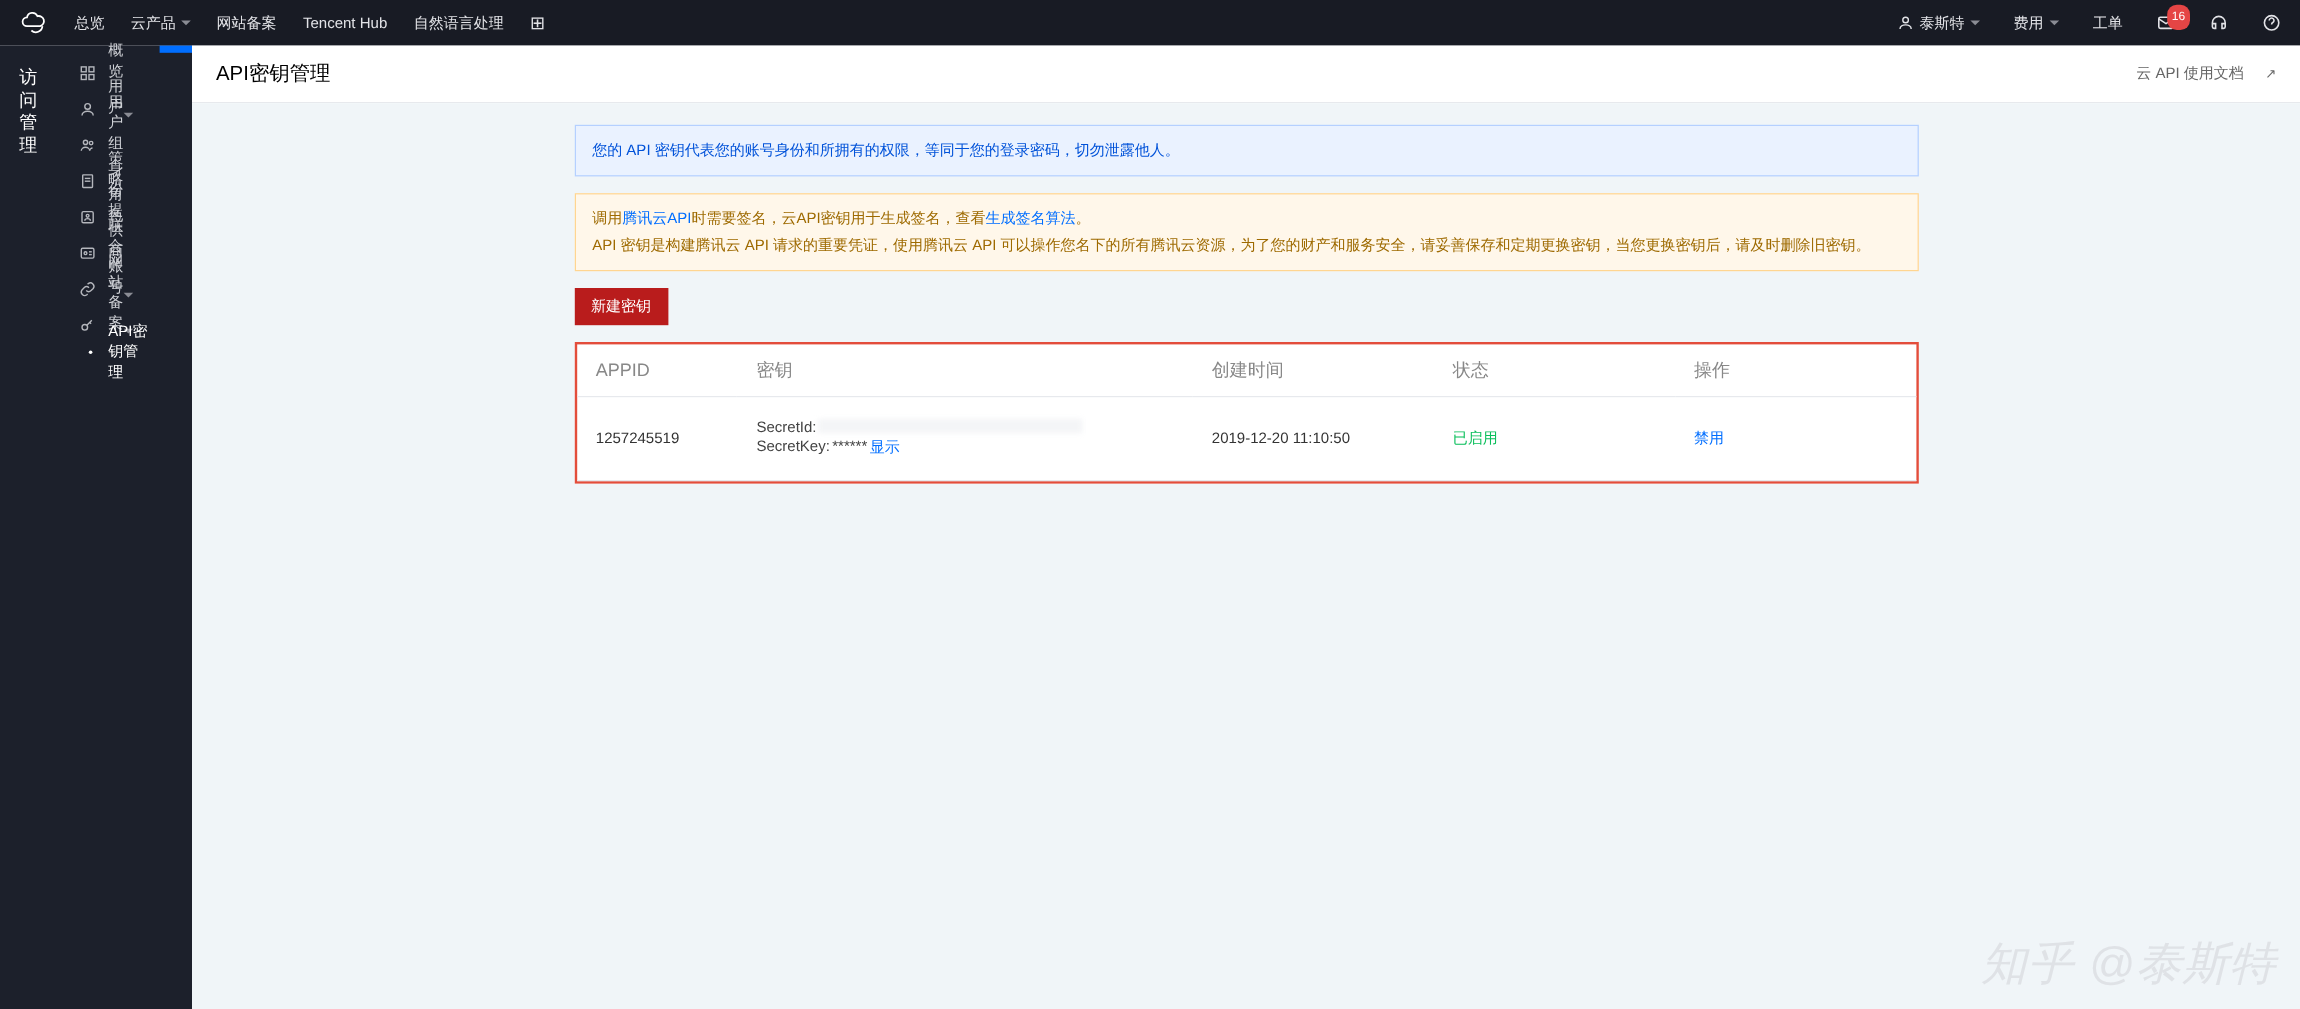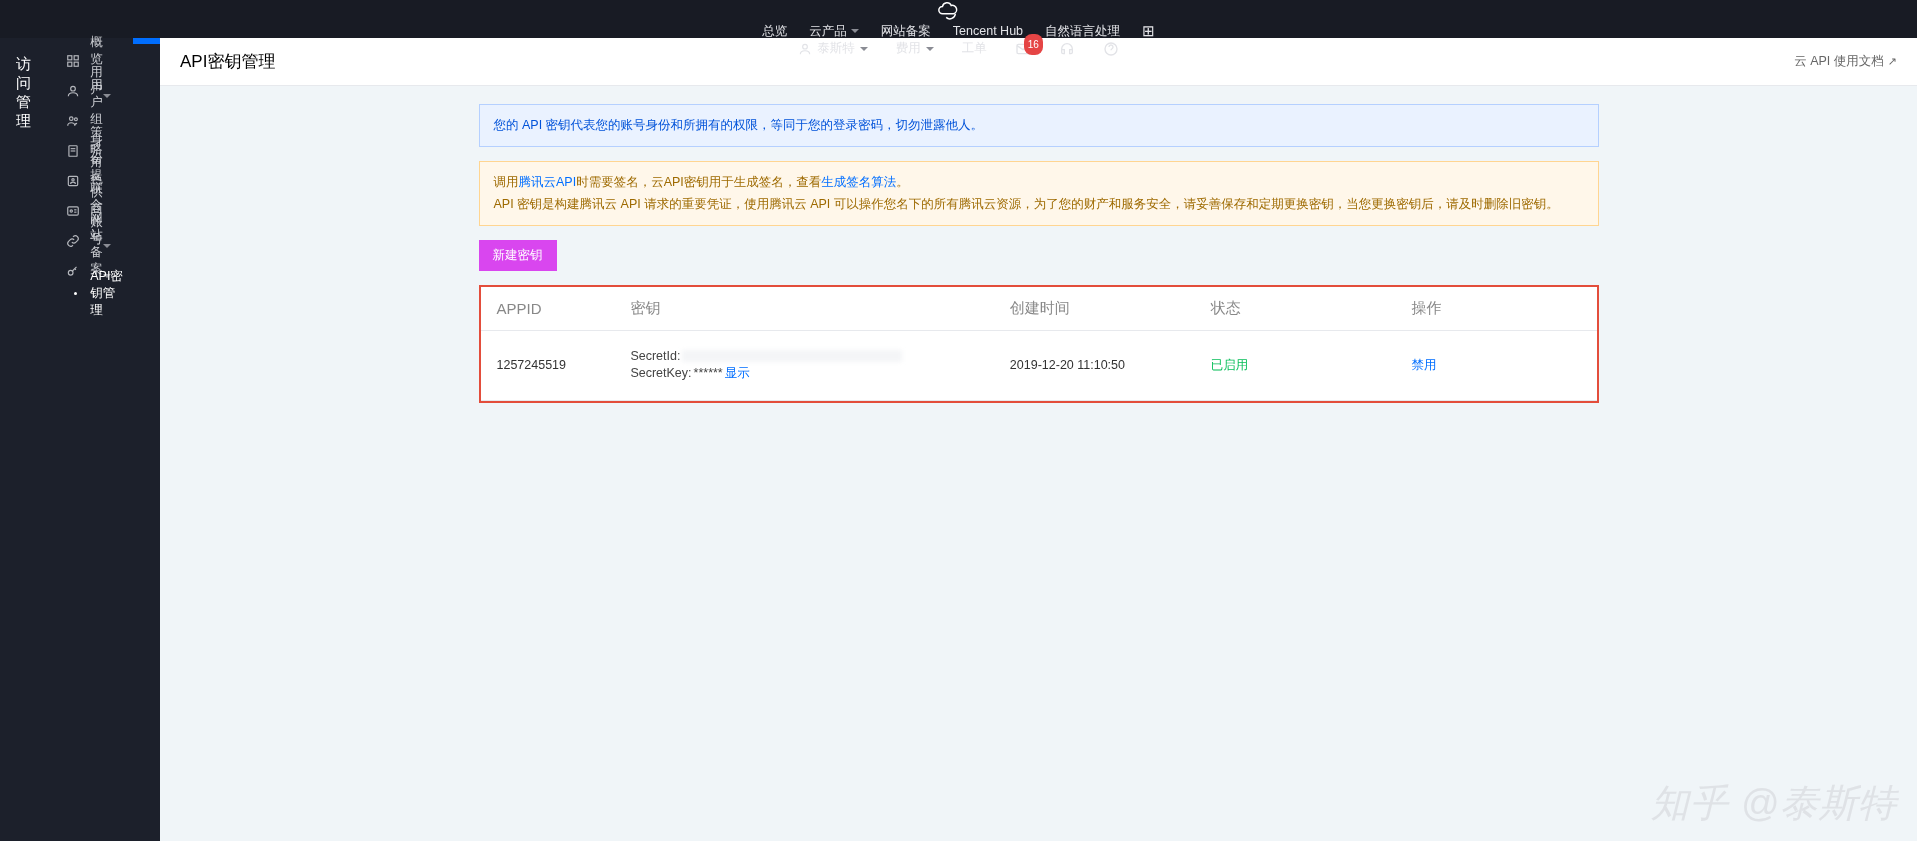--- a/index.html
+++ b/index.html
@@ -1,17 +1,17 @@
 <!DOCTYPE html>
 <html><head>
   <meta charset="utf-8">
   <style>
     * { margin: 0; padding: 0; box-sizing: border-box; }
     body { font-family: -apple-system, "Microsoft YaHei", "PingFang SC", sans-serif; font-size: 12.5px; color: #333; background: #f0f5f8; overflow: hidden; }
-    .topbar { height: 38px; background: #181b24; display: flex; align-items: center; padding: 0 16px; color: #c0c2c7; flex-direction: column; }
+    .topbar { height: 38px; background: #181b24; display: flex; align-items: center; padding: 0 16px; color: #c0c2c7; }
     .topbar .logo { width: 24px; height: 24px; display: flex; align-items: center; justify-content: center; margin-right: 22px; }
     .topbar .logo svg { width: 22px; height: 22px; }
     .topbar .nav-left { display: flex; align-items: center; gap: 22px; font-size: 12.5px; }
     .topbar .nav-item { color: #e2e3e7; cursor: pointer; display: flex; align-items: center; gap: 4px; }
     .topbar .nav-item.icon-only { font-size: 15px; }
     .topbar .spacer { flex: 1; }
     .topbar .nav-right { display: flex; align-items: center; gap: 28px; font-size: 12.5px; }
     .topbar .nav-right .r-item { color: #e2e3e7; cursor: pointer; display: flex; align-items: center; gap: 5px; position: relative; }
     .badge { position: absolute; top: -7px; right: -12px; background: #e54545; color: #fff; border-radius: 8px; font-size: 10px; padding: 4px 4px; line-height: 13px; min-width: 16px; text-align: left; margin-left: 26px; }
     .caret { width: 0; height: 0; border-left: 4px solid transparent; border-right: 4px solid transparent; border-top: 4px solid #8a8c94; display: inline-block; }
@@ -21,35 +21,35 @@
     .sidebar .menu { flex: 1; }
     .sidebar .mi { height: 30px; display: flex; align-items: flex-end; padding: 0 16px; color: #cfd1d6; cursor: pointer; position: relative; font-size: 12.5px; }
     .sidebar .mi .mi-ico { width: 14px; height: 14px; margin-right: 10px; display: flex; align-items: center; justify-content: center; opacity: .85; }
     .sidebar .mi .mi-exp { margin-left: auto; }
     .sidebar .sub { padding-left: 40px; height: 30px; display: flex; align-items: center; color: #fff; cursor: pointer; font-size: 12.5px; position: relative; }
     .sidebar .sub::before { content: ""; width: 3px; height: 3px; background: #fff; border-radius: 50%; position: absolute; left: 24px; }
     .sidebar .bottom-bar { height: 6px; background: #006eff; width: 90px; margin-left: 6px; }
     .main { flex: 1; background: #fff; overflow: auto; }
     .page-head { height: 48px; display: flex; align-items: center; padding: 0 20px; border-bottom: 1px solid #e7e9ed; }
     .page-head h1 { font-size: 17px; font-weight: 500; color: #000; }
-    .page-head .doc-link { margin-left: auto; color: #666; font-size: 12.5px; cursor: pointer; display: flex; align-items: center; gap: 4px; }
+    .page-head .doc-link { margin-left: auto; color: #666; font-size: 12.5px; cursor: pointer; display: flex; align-items: center; gap: 18px; }
     .page-body { padding: 18px 20px; background: #f0f5f8; min-height: calc(100% - 48px); }
     .inner { max-width: 1120px; margin: 0 auto; }
     .alert { border: 1px solid; border-radius: 0; padding: 10px 14px; margin-bottom: 14px; font-size: 12.5px; line-height: 1.7; }
     .alert.warn { background: #fff7ea; border-color: #ffd591; color: #9e6a00; }
     .alert.info { background: #eaf2ff; border-color: #b5d0ff; color: #0052d9; }
     .alert a { color: #006eff; cursor: pointer; }
-    .btn-primary { background: #d946ef; color: #fff; border: none; padding: 7px 14px; font-size: 12.5px; cursor: pointer; margin-bottom: 14px; }
+    .btn-primary { background: #b91c1c; color: #fff; border: none; padding: 7px 14px; font-size: 12.5px; cursor: pointer; margin-bottom: 14px; }
     .card { background: #fff; }
     .tbl { width: 100%; border-collapse: collapse; }
     .tbl th { text-align: left; font-weight: 400; color: #888; padding: 12px 16px; font-size: 15px; border-bottom: 1px solid #e7e9ed; }
     .tbl td { padding: 16px; font-size: 12.5px; color: #333; vertical-align: middle; border-bottom: 1px solid #e7e9ed; }
     .tbl td .st-ok { color: #0abf5b; }
     .tbl td .lnk { color: #006eff; cursor: pointer; }
-    .secret-line { display: flex; align-items: center; gap: 2px; margin: 2px 0; color: #444; }
+    .secret-line { display: flex; gap: 2px; margin: 2px 0; color: #444; }
     .secret-mask { background: #f4f5f7; flex: 1; height: 12px; max-width: 220px; filter: blur(2px); }
     .red-box { position: relative; border: 2px solid #e34d3b; }
     .ext-link-ico { font-size: 11px; }
     .watermark { position: fixed; right: 20px; bottom: 12px; color: #dfe2e6; font-size: 38px; font-weight: 500; font-style: italic; pointer-events: none; letter-spacing: 1px; }
   </style>
 </head>
 <body>
 
 <div class="topbar">
   <div class="logo">

